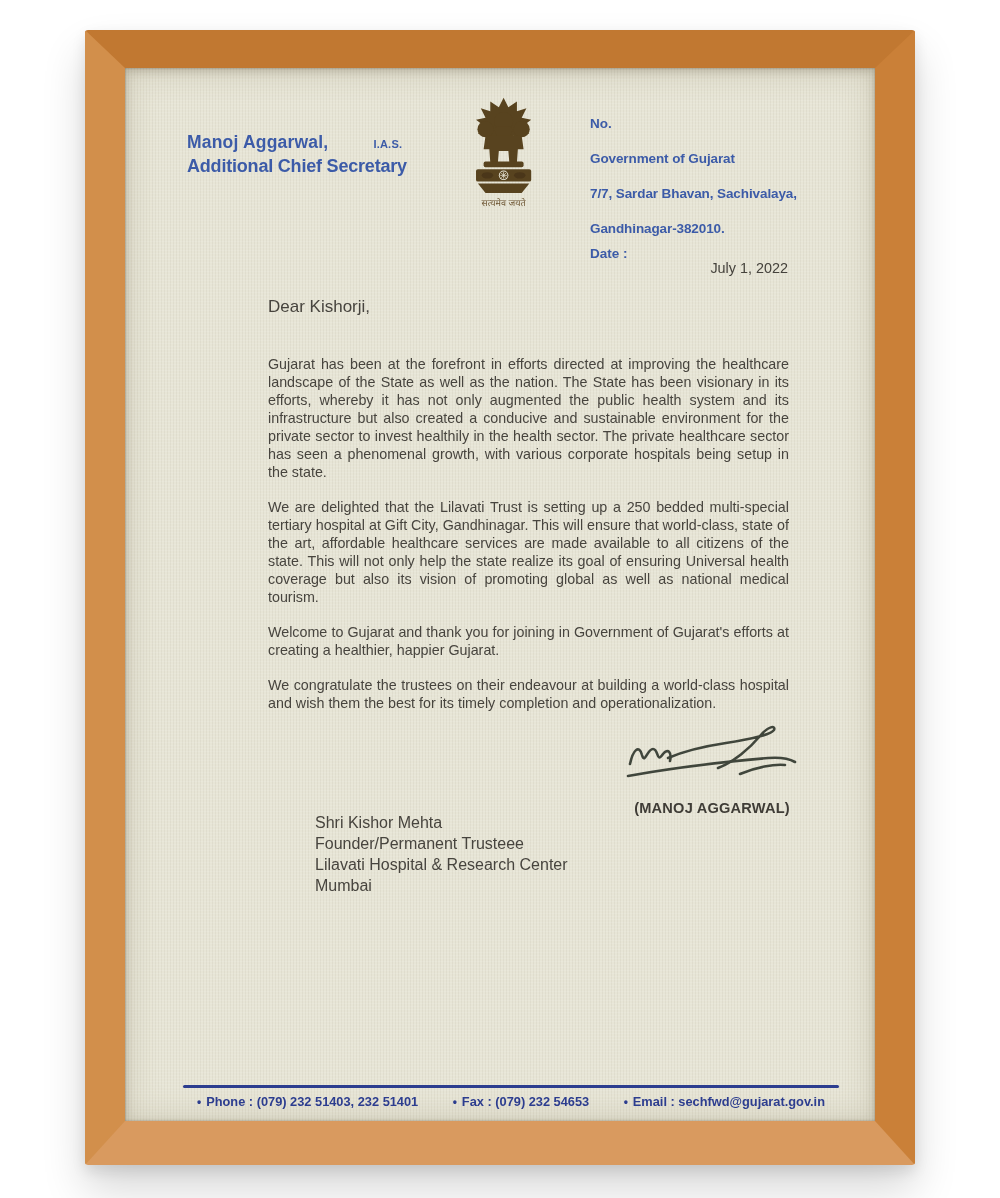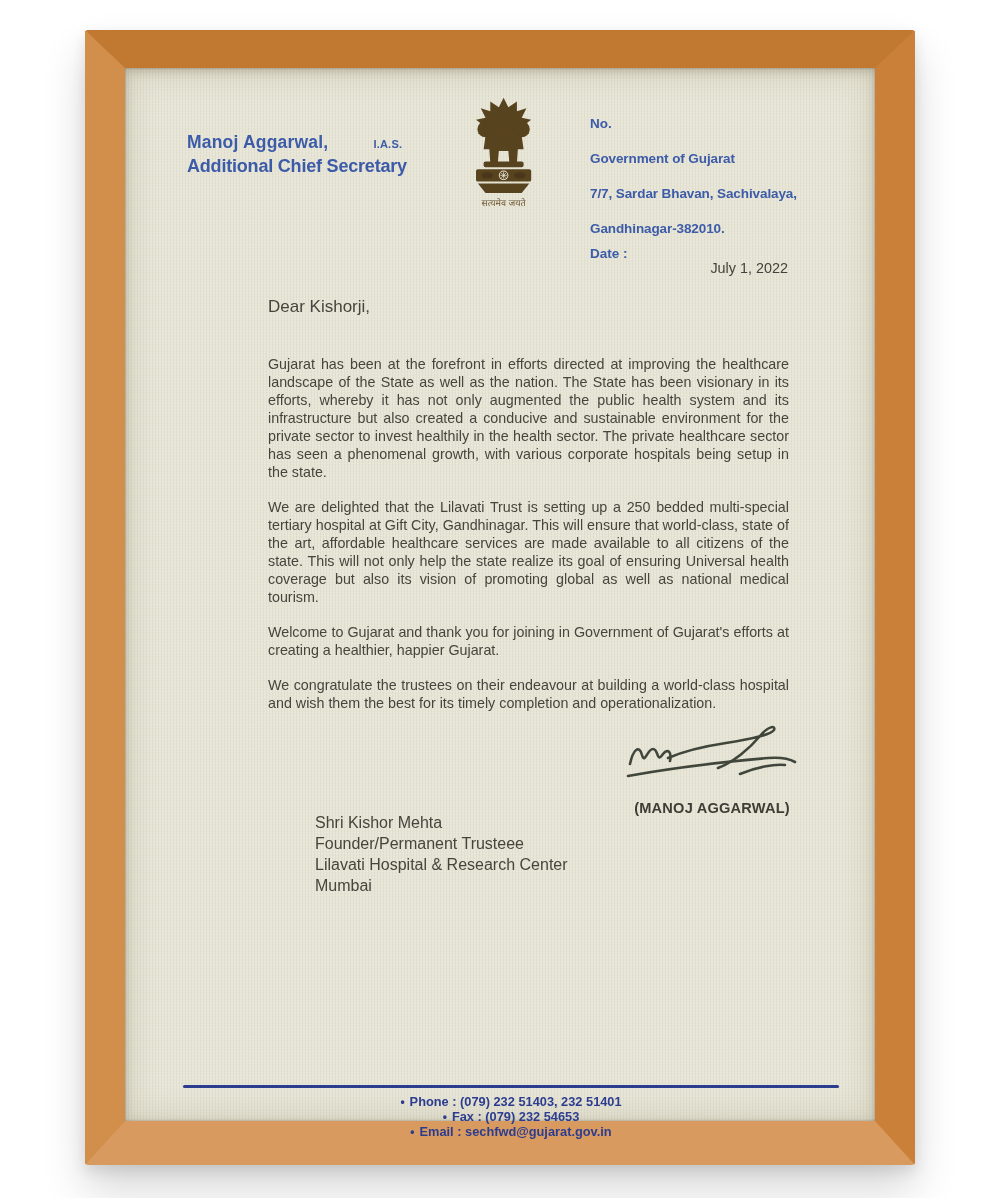--- a/index.html
+++ b/index.html
@@ -64,21 +64,21 @@
 
   
   .addressee{position:absolute;left:143px;top:744px;font-size:16px;line-height:21px;color:#47443e;margin-left:47px;}
 
   
   .footer-rule{position:absolute;left:58px;top:1017px;width:656px;height:2.5px;background:#2c3d8f;border-radius:2px;}
   .footer-row{
     position:absolute;left:58px;top:1026px;width:656px;
     display:flex;justify-content:space-between;align-items:center;
     padding:0 14px;box-sizing:border-box;
-    color:#2c3d8f;font-size:12.8px;font-weight:bold;flex-direction:column;
+    color:#2c3d8f;font-size:12.8px;font-weight:bold;
   }
   .footer-item{white-space:nowrap;}
   .footer-item .bullet{margin-right:5px;font-size:12px;}
 </style>
 </head>
 <body>
 
 <div class="scene">
   <div class="frame">
     <div class="paper">

